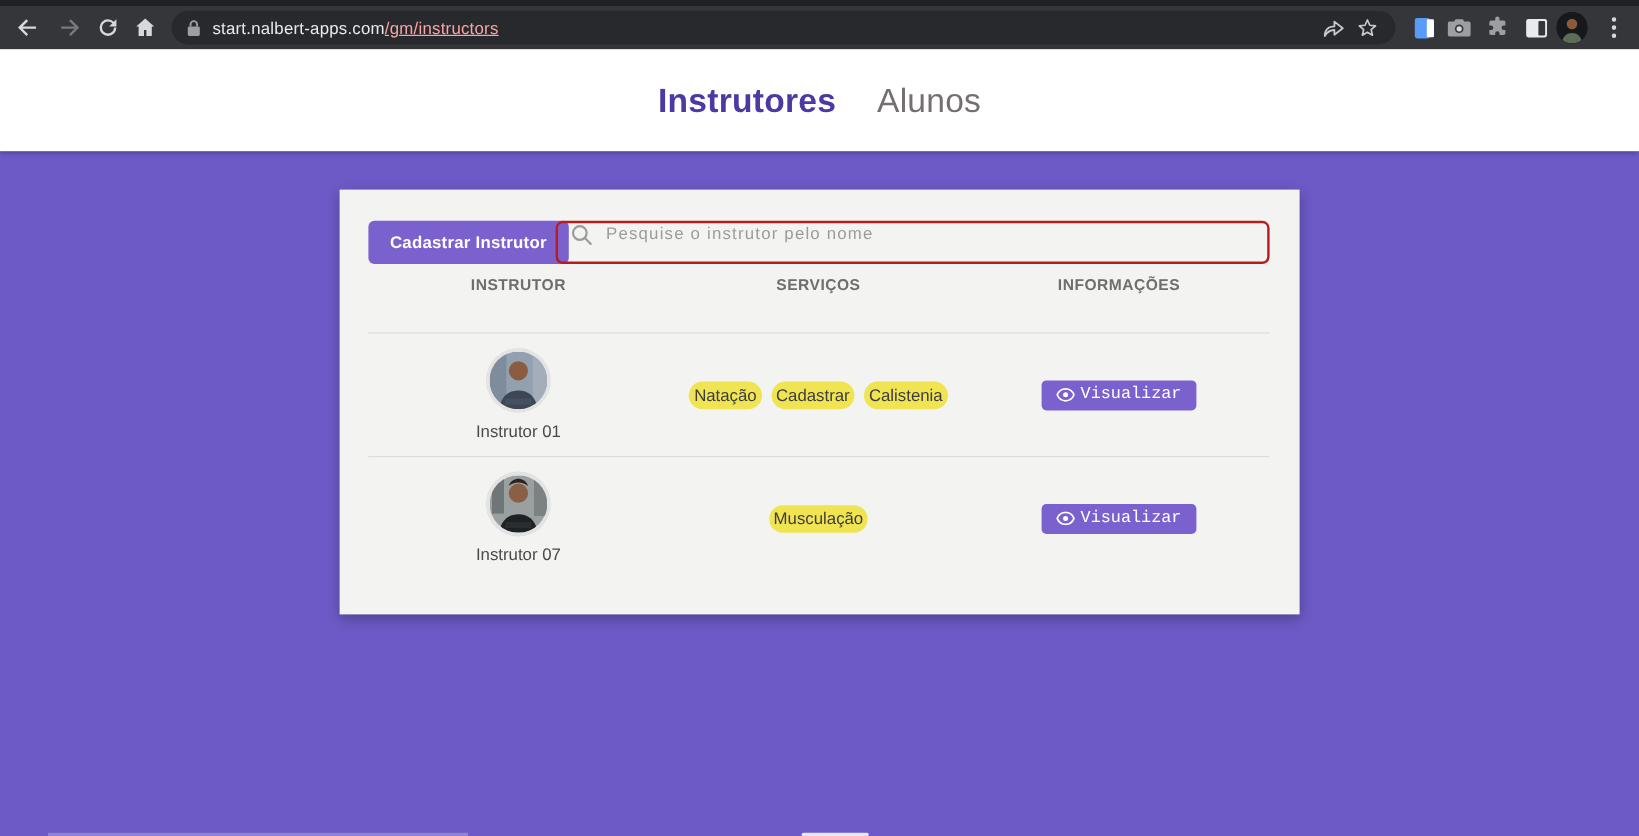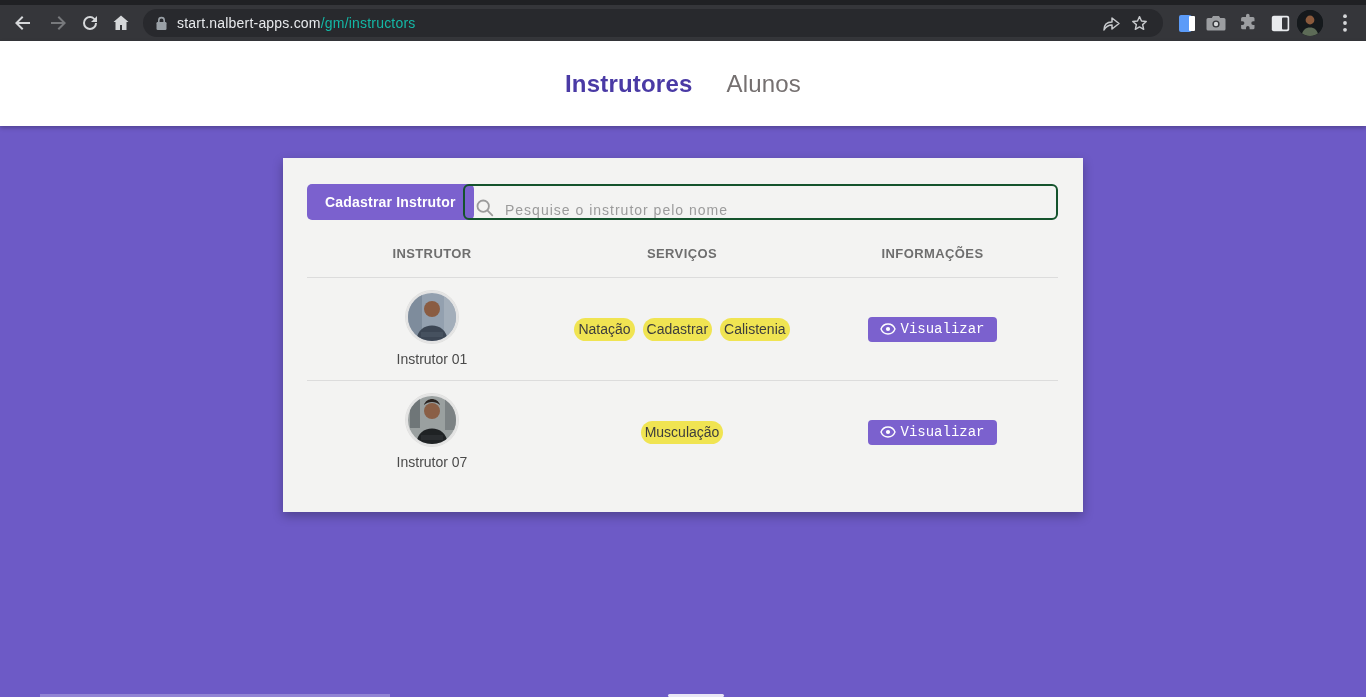--- a/index.html
+++ b/index.html
@@ -8,44 +8,44 @@
 
   
   .frame-strip { position:absolute; left:0; top:0; width:1366px; height:5px; background:#202124; }
   .toolbar { position:absolute; left:0; top:5px; width:1366px; height:36px; background:#35363a; }
   .nav-btn { position:absolute; top:2px; width:32px; height:32px; border-radius:50%; display:flex; align-items:center; justify-content:center; cursor:pointer; }
   .nav-btn svg { display:block; }
   .omnibox { position:absolute; left:143px; top:4px; width:1020px; height:28px; background:#28292d; border-radius:14px; display:flex; align-items:center; padding:0 10px 0 12px; }
   .omnibox .lock { margin-right:9px; display:flex; }
   .url { font-size:14px; letter-spacing:0.2px; white-space:nowrap; flex:1; }
   .url .domain { color:#e8eaed; }
-  .url .path { color:#14b8a6; }
+  .url .path { color:#fca5a5;text-decoration:underline; }
   .omni-action { width:28px; height:28px; display:flex; align-items:center; justify-content:center; cursor:pointer; }
   .ext-icon { position:absolute; top:5px; width:26px; height:26px; display:flex; align-items:center; justify-content:center; cursor:pointer; }
   .book-glyph { width:13px; height:17px; background:#5b9bf8; border-radius:2px 3px 3px 2px; position:relative; }
   .book-glyph:before { content:""; position:absolute; right:-3px; top:1px; width:6px; height:15px; background:#ffffff; border-radius:1px; }
   .profile-pic { width:26px; height:26px; border-radius:50%; overflow:hidden; background:#14191d; display:flex; align-items:center; justify-content:center; }
 
   
   .app-header { position:absolute; left:0; top:41px; width:1366px; height:85px; background:#ffffff; box-shadow:0 2px 4px rgba(0,0,0,0.25); display:flex; align-items:center; justify-content:center; gap:34px; z-index:2; }
-  .app-tab { font-size:24px; font-weight:700; cursor:pointer; letter-spacing:0.2px;text-align:right; }
+  .app-tab { font-size:28px; font-weight:700; cursor:pointer; letter-spacing:0.2px;text-align:right; }
   .app-tab.active { color:#4a3aa5; }
   .app-tab.inactive { color:#757070; font-weight:400; }
 
   
   .page { position:absolute; left:0; top:126px; width:1366px; height:571px; background:#6d5ac6; }
   .card { position:absolute; left:283px; top:32px; width:800px; height:354px; background:#f3f3f2; box-shadow:0 4px 10px rgba(0,0,0,0.28); }
 
   .add-btn { position:absolute; left:24px; top:26px; height:36px; padding:0 18px; background:#7b61ce; border:none; border-radius:5px; color:#ffffff; font-size:14px; font-weight:700; font-family:"Liberation Sans",sans-serif; letter-spacing:0.2px; cursor:pointer;text-align:center; }
-  .search-wrap { position:absolute; left:180px; top:26px; width:595px; height:36px; border:2px solid #14532d; border-radius:6px; display:flex; align-items:flex-end; padding:0 10px; background:transparent; }
+  .search-wrap { position:absolute; left:180px; top:26px; width:595px; height:36px; border:2px solid #b91c1c; border-radius:6px; display:flex; align-items:flex-start; padding:0 10px; background:transparent; }
   .search-wrap input { border:none; outline:none; background:transparent; flex:1; font-size:14px; letter-spacing:1px; color:#555; font-family:"Liberation Sans",sans-serif; }
   .search-wrap input::placeholder { color:#9b9b9b; }
   .search-wrap .mag { margin-right:10px; display:flex; }
 
-  .col-headers { position:absolute; left:24px; top:88px; width:751px; display:grid; grid-template-columns:250px 250px 251px; }
+  .col-headers { position:absolute; left:24px; top:72px; width:751px; display:grid; grid-template-columns:250px 250px 251px; }
   .col-headers div { text-align:center; font-size:13px; font-weight:700; color:#6e6e6e; letter-spacing:0.4px; }
   .divider { position:absolute; left:24px; width:751px; height:1px; background:#dcdcdc; }
 
   .row { position:absolute; left:24px; width:751px; height:102px; display:grid; grid-template-columns:250px 250px 251px; align-items:center; }
   .cell { display:flex; align-items:center; justify-content:center; }
   .instr-cell { flex-direction:column; }
   .avatar { width:52px; height:52px; border-radius:50%; border:2px solid #e3e3e3; overflow:hidden; box-shadow:0 0 0 1px rgba(0,0,0,0.08); }
   .avatar svg { display:block; }
   .instr-name { margin-top:8px; font-size:14px; color:#4a4a4a; }
   .tags { gap:8px; }

